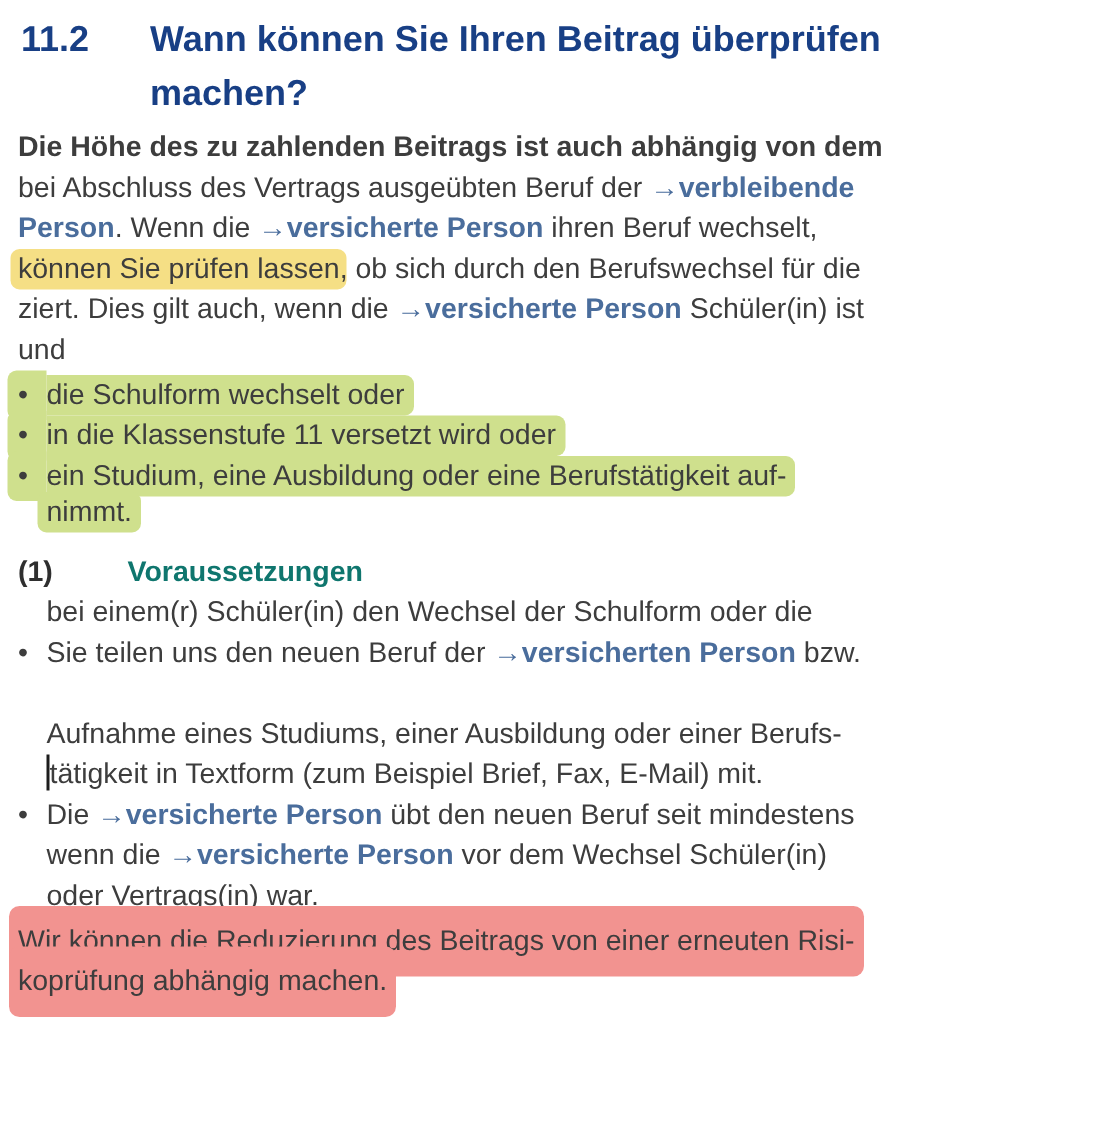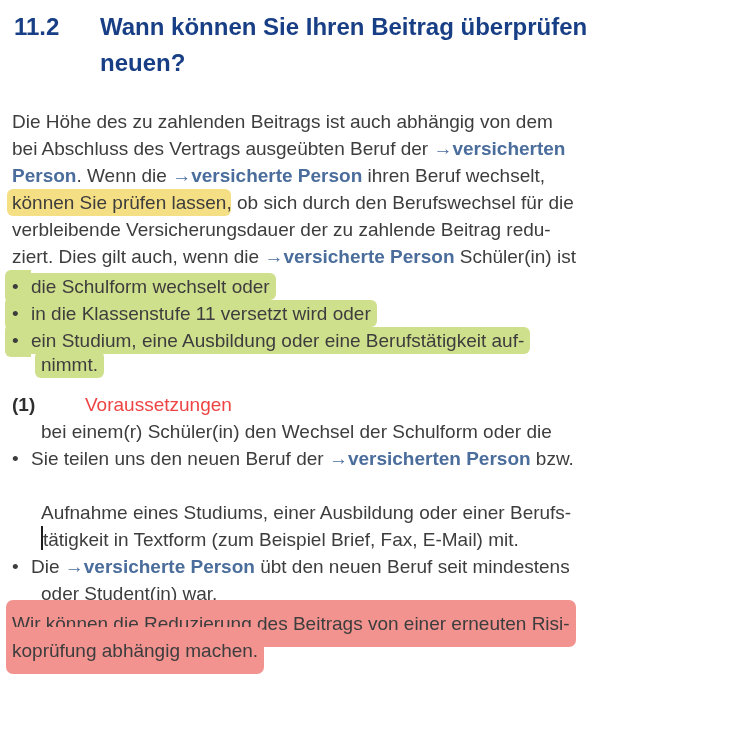--- a/index.html
+++ b/index.html
@@ -24,27 +24,27 @@
 
   
   .doc-body { font-size: 19px; }
   .row {
     padding-left: 12px;
     height: 27px;
     line-height: 27px;
     white-space: pre;
     font-size: 19px;
   }
-  .row.ind { padding-left: 41px; }
+  .row.ind { padding-left: 31px; }
   .row.blank { height: 27px; }
 
   .seg { }
   .s-n { color: var(--body, #3d3d3d); }
   .s-l { color: var(--link, #4a6d9c); font-weight: bold; }
-  .s-b { font-weight: normal; color: #ef4444; }
+  .s-b { font-weight: bold; color: #0f766e; }
   .s-num { font-weight: bold; color: #2f2f2f; display: inline-block; width: 73px; }
   .s-hy {
     background: var(--hy, #f5df85);
     padding: 3px 5px; margin: 0 -5px;
     border-radius: 6px;
   }
   .s-hg {
     background: var(--hg, #cfe08d);
     padding: 3px 6px; margin: 0 -6px;
     border-radius: 6px;
@@ -81,38 +81,39 @@
   }
 </style>
 </head>
 <body>
 
 <div class="page">
   <div class="heading">
     <div class="h-num">11.2</div>
     <div class="h-title">
         <div>Wann können Sie Ihren Beitrag überprüfen</div>
-        <div>neuen?</div>
+        <div>machen?</div>
       </div>
   </div>
   <div class="doc-body">
-      <div class="row" style="margin-top: 27px;"><span class="seg s-n">Die Höhe des zu zahlenden Beitrags ist auch abhängig von dem</span></div>
-      <div class="row"><span class="seg s-n">bei Abschluss des Vertrags ausgeübten Beruf der </span><span class="seg s-l">→versicherten</span></div>
+      <div class="row" style="margin-top: 4px; font-weight: bold;"><span class="seg s-n">Die Höhe des zu zahlenden Beitrags ist auch abhängig von dem</span></div>
+      <div class="row"><span class="seg s-n">bei Abschluss des Vertrags ausgeübten Beruf der </span><span class="seg s-l">→verbleibende</span></div>
       <div class="row"><span class="seg s-l">Person</span><span class="seg s-n">. Wenn die </span><span class="seg s-l">→versicherte Person</span><span class="seg s-n"> ihren Beruf wechselt,</span></div>
       <div class="row"><span class="seg s-hy">können Sie prüfen lassen</span><span class="seg s-n">, ob sich durch den Berufswechsel für die</span></div>
-      <div class="row"><span class="seg s-n">verbleibende Versicherungsdauer der zu zahlende Beitrag redu-</span></div>
       <div class="row"><span class="seg s-n">ziert. Dies gilt auch, wenn die </span><span class="seg s-l">→versicherte Person</span><span class="seg s-n"> Schüler(in) ist</span></div>
+      <div class="row"><span class="seg s-n">und</span></div>
       <div class="row"><span class="bul bul-hg">•</span><span class="seg s-hg">die Schulform wechselt oder</span></div>
       <div class="row"><span class="bul bul-hg">•</span><span class="seg s-hg">in die Klassenstufe 11 versetzt wird oder</span></div>
       <div class="row"><span class="bul bul-hg">•</span><span class="seg s-hg">ein Studium, eine Ausbildung oder eine Berufstätigkeit auf-</span></div>
       <div class="row ind"><span class="seg s-hg">nimmt.</span></div>
       <div class="row" style="margin-top: 13px;"><span class="seg s-num">(1)</span><span class="seg s-b">Voraussetzungen</span></div>
       <div class="row ind"><span class="seg s-n">bei einem(r) Schüler(in) den Wechsel der Schulform oder die</span></div>
       <div class="row"><span class="bul">•</span><span class="seg s-n">Sie teilen uns den neuen Beruf der </span><span class="seg s-l">→versicherten Person</span><span class="seg s-n"> bzw.</span></div>
       <div class="row blank"></div>
       <div class="row ind"><span class="seg s-n">Aufnahme eines Studiums, einer Ausbildung oder einer Berufs-</span></div>
       <div class="row ind"><span class="seg s-cur"></span><span class="seg s-n">tätigkeit in Textform (zum Beispiel Brief, Fax, E-Mail) mit.</span></div>
       <div class="row"><span class="bul">•</span><span class="seg s-n">Die </span><span class="seg s-l">→versicherte Person</span><span class="seg s-n"> übt den neuen Beruf seit mindestens</span></div>
-      <div class="row ind"><span class="seg s-n">oder Student(in) war.</span></div>
+      <div class="row ind"><span class="seg s-n">wenn die </span><span class="seg s-l">→versicherte Person</span><span class="seg s-n"> vor dem Wechsel Schüler(in)</span></div>
+      <div class="row ind"><span class="seg s-n">oder Vertrags(in) war.</span></div>
       <div class="row" style="margin-top: 3px;"><span class="seg s-hp">Wir können die Reduzierung des Beitrags von einer erneuten Risi-</span></div>
       <div class="row"><span class="seg s-hp">koprüfung abhängig machen.</span></div>
     </div>
 </div>
 
 </body></html>

